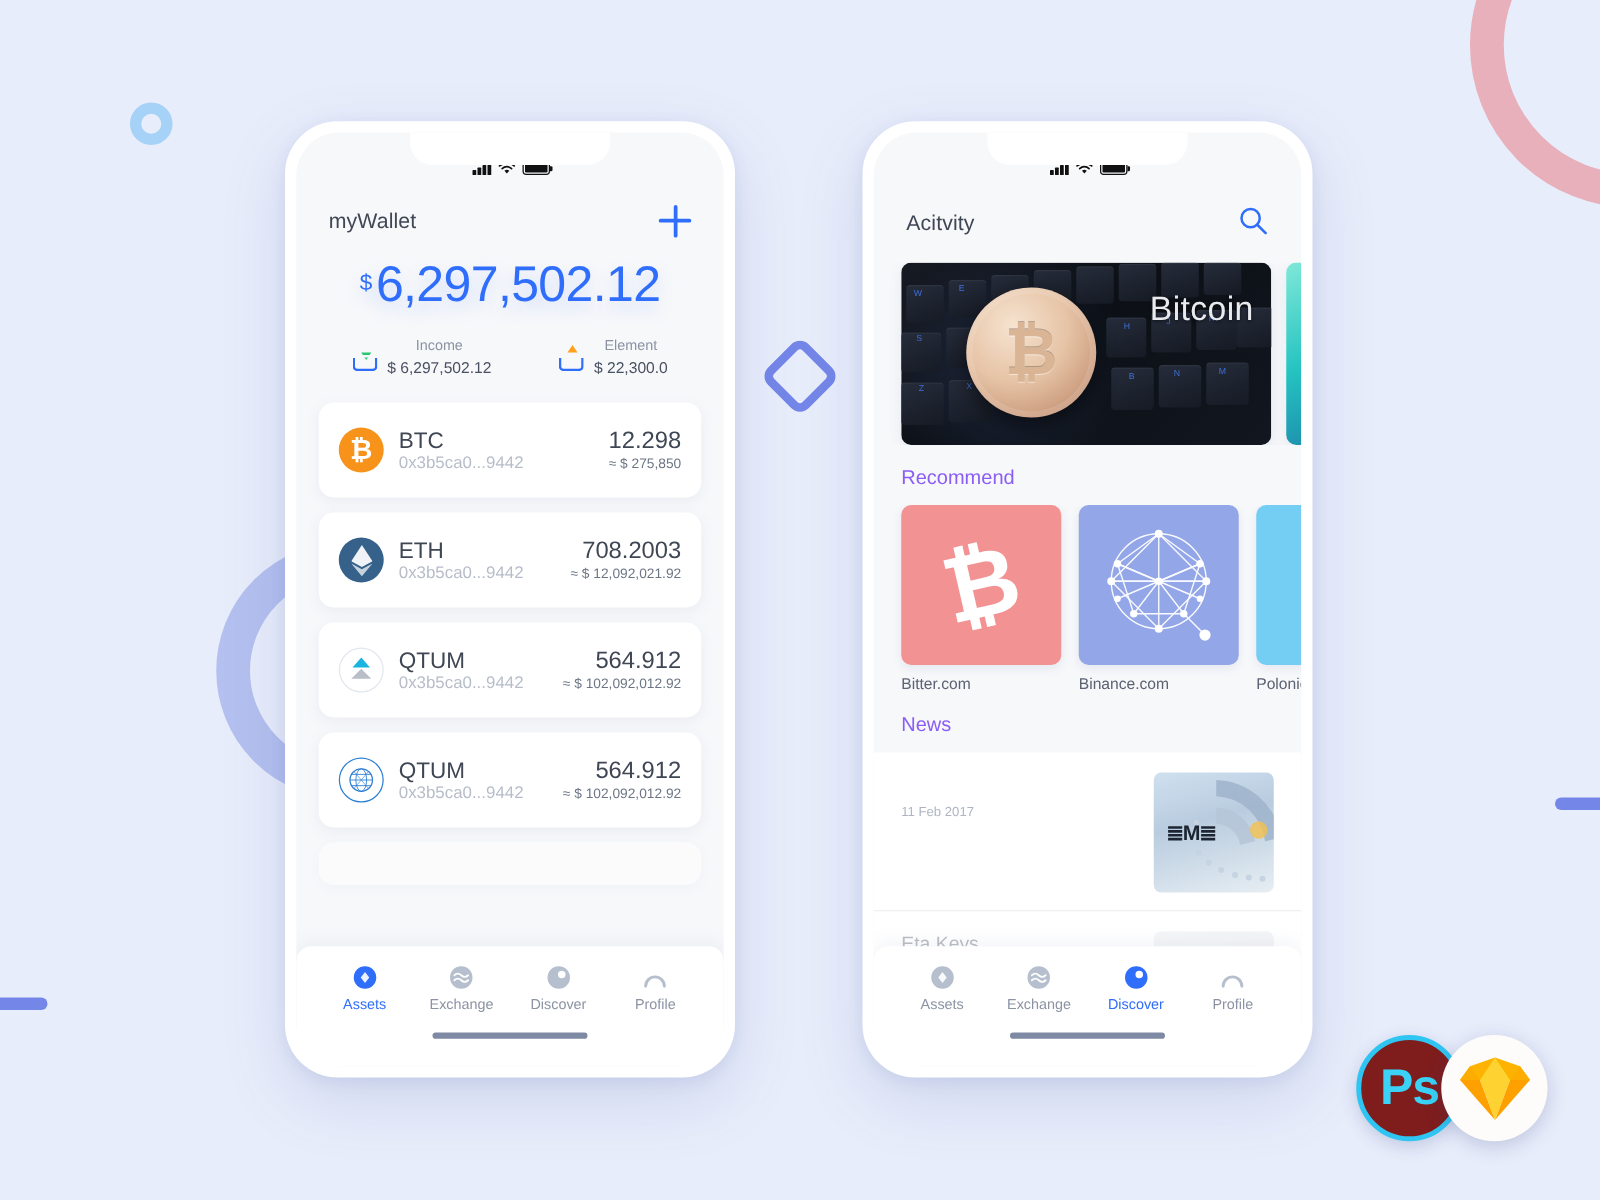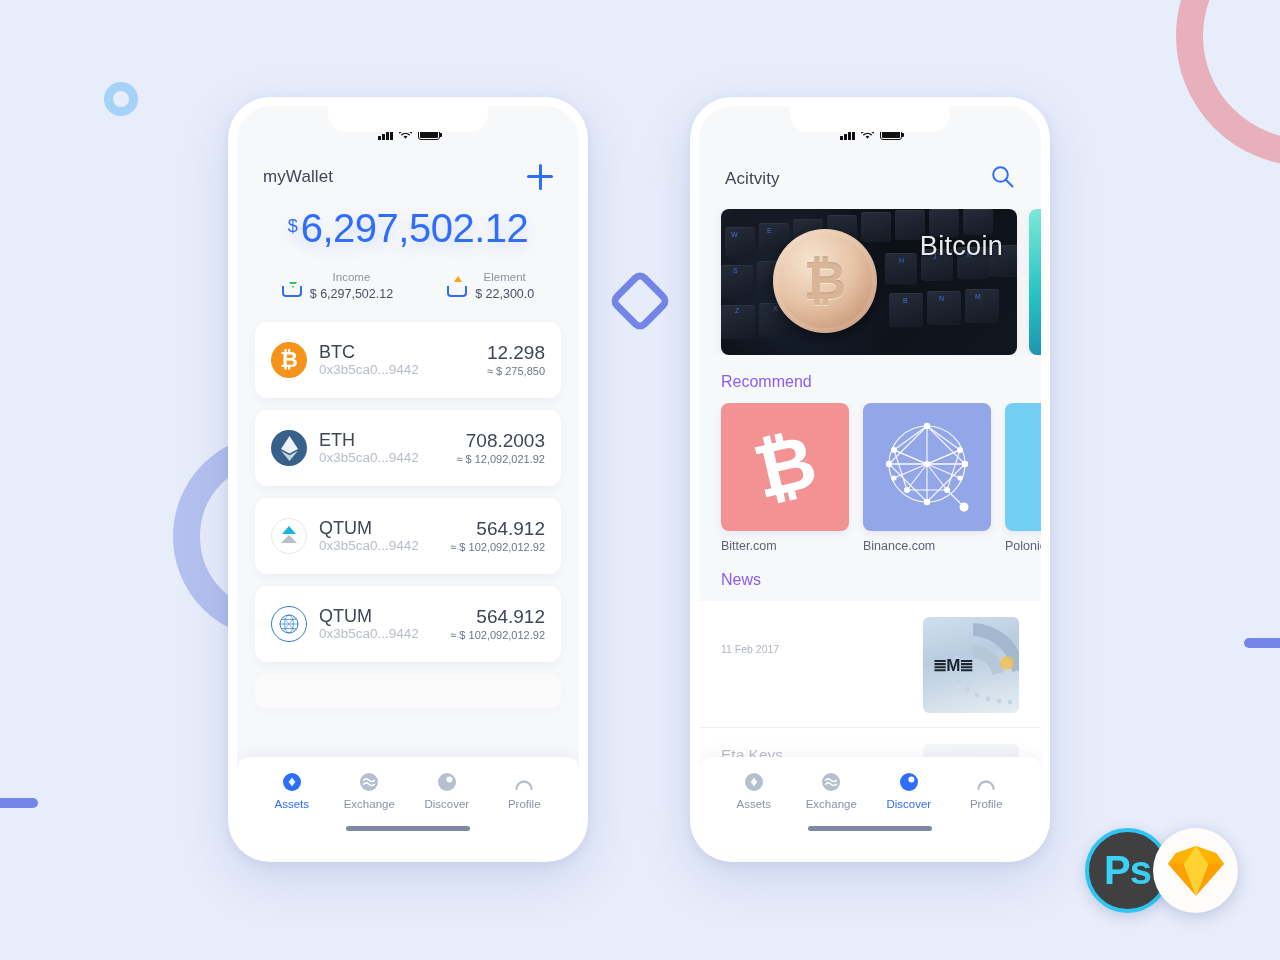--- a/index.html
+++ b/index.html
@@ -40,21 +40,21 @@
     position:absolute; left:617px; top:278px;
     width:46px; height:46px;
     border:7px solid #7486e8; border-radius:10px;
     transform:rotate(45deg);
   }
 
   
   .logos { position:absolute; left:1085px; top:828px; width:155px; height:85px; }
   .logo-ps {
     position:absolute; left:0; top:0; width:85px; height:85px;
-    border-radius:50%; background:#404040; border:4px solid #2fc5f2;
+    border-radius:50%; background:#7f1d1d; border:4px solid #2fc5f2;
     display:flex; align-items:center; justify-content:center;
     color:#3ad3f7; font-size:40px; font-weight:bold;
     letter-spacing:-1px; box-shadow:0 4px 14px rgba(40,60,120,.20);
   }
   .logo-sketch {
     position:absolute; left:68px; top:0; width:85px; height:85px;
     border-radius:50%; background:#fdfcfa;
     display:flex; align-items:center; justify-content:center;
     box-shadow:0 4px 16px rgba(40,60,120,.22);
   }

